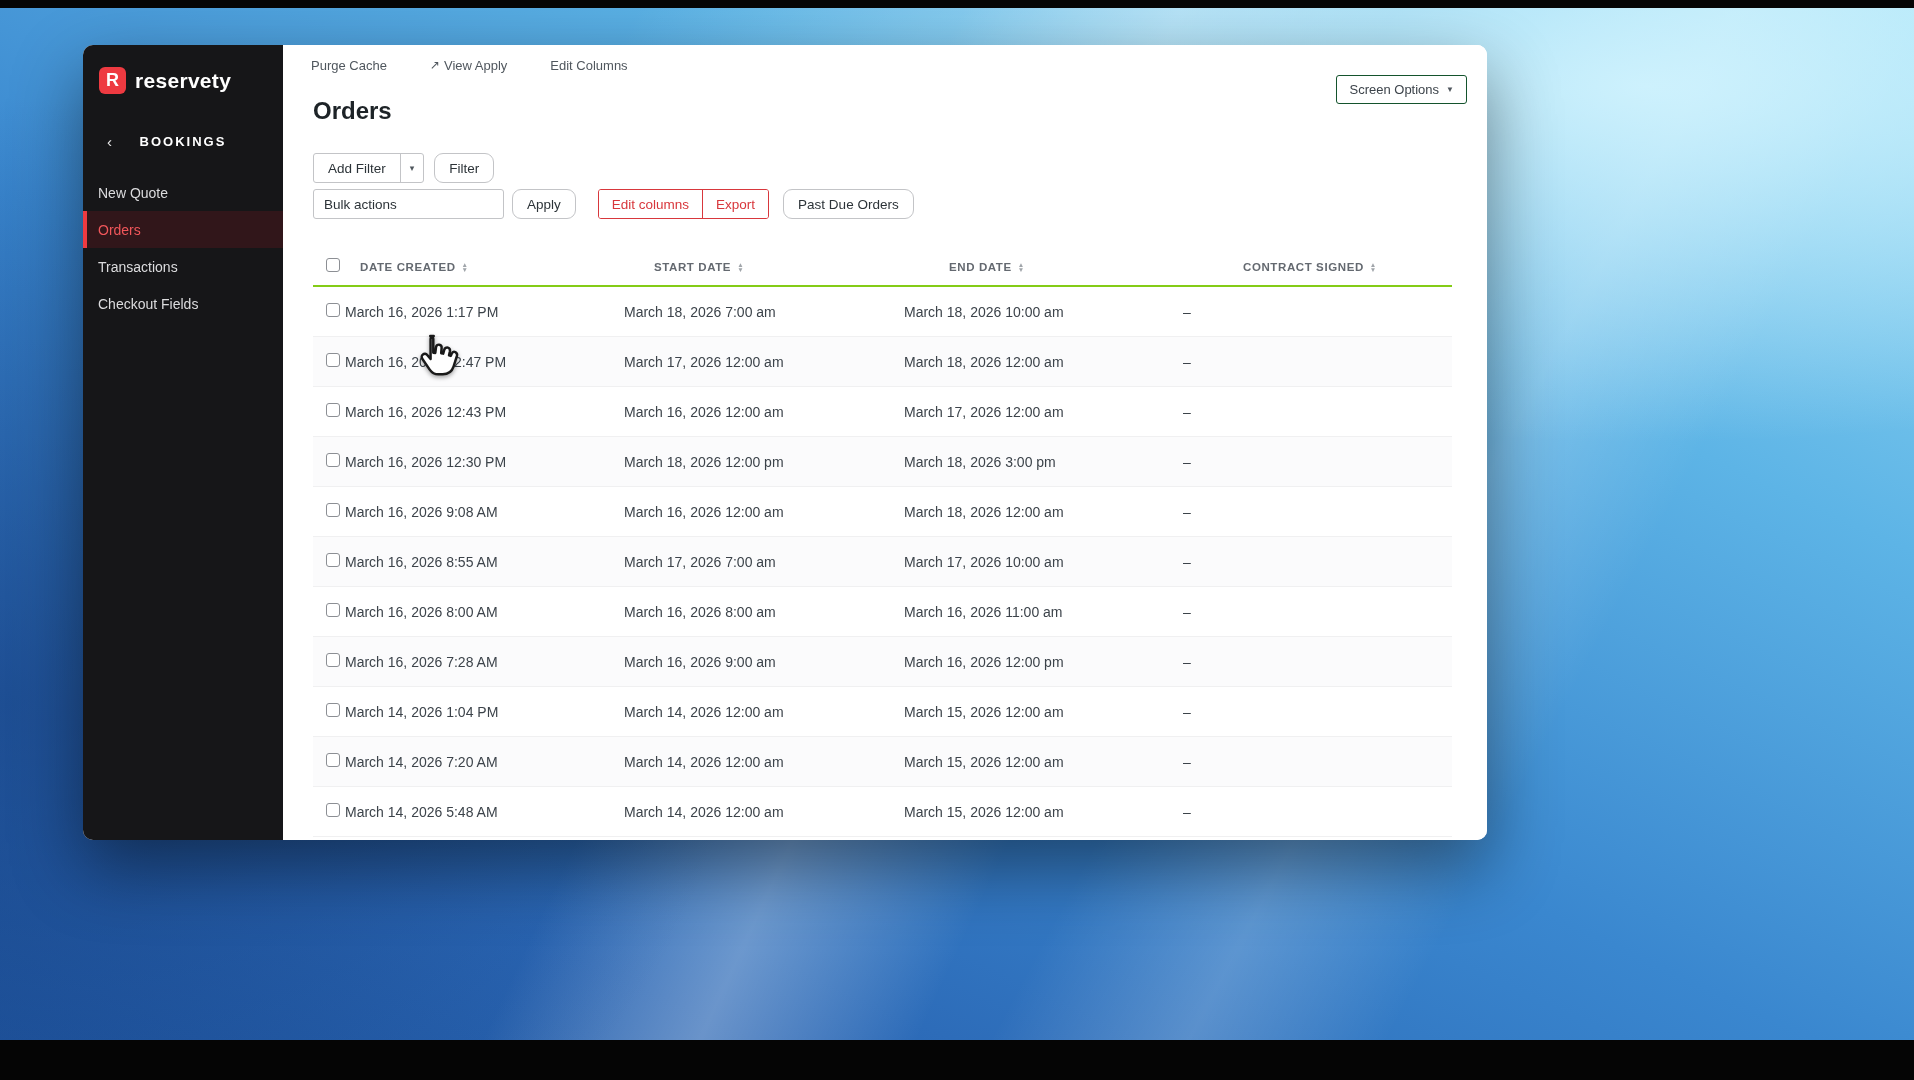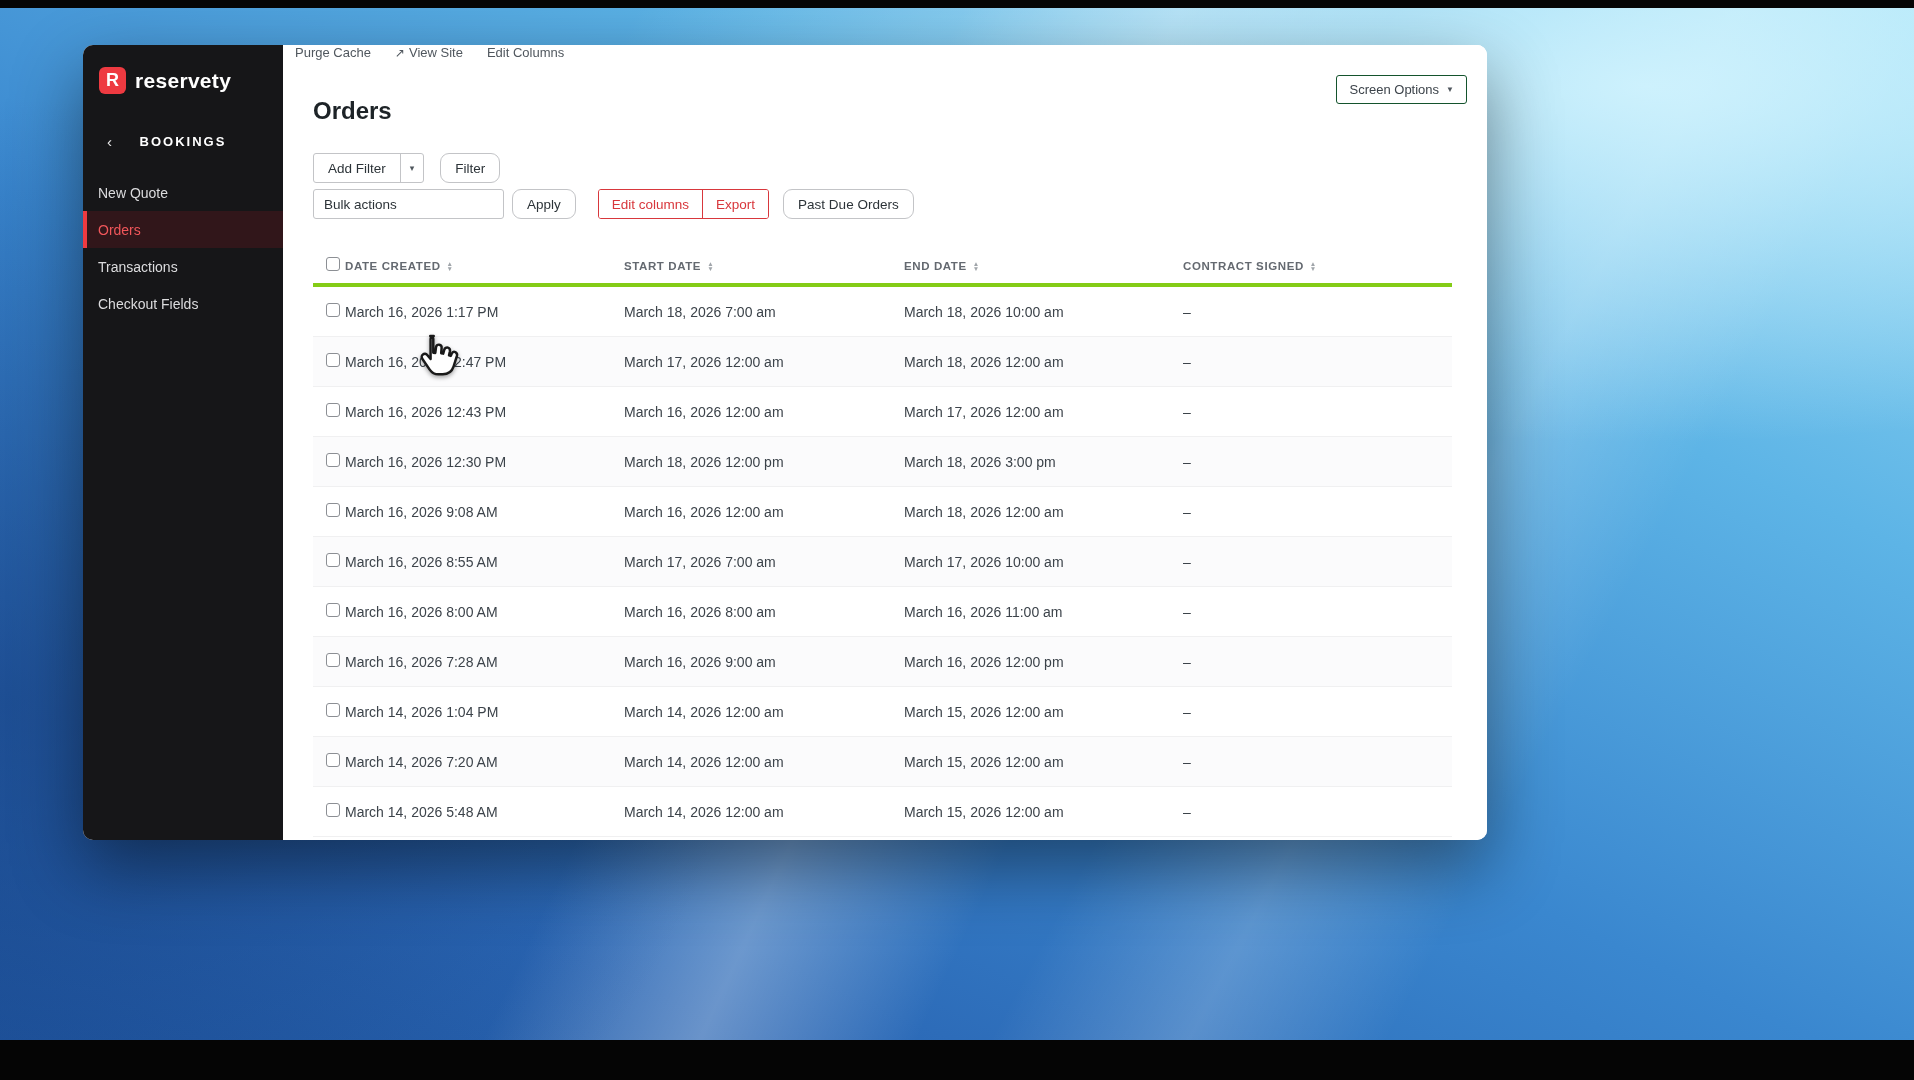--- a/index.html
+++ b/index.html
@@ -28,55 +28,55 @@
   .section-row{margin-top:20px;height:34px;position:relative;display:flex;align-items:center;justify-content:center;}
   .chevron{position:absolute;left:24px;color:#e8e8e8;font-size:15px;cursor:pointer;}
   .section-label{color:#fff;font-size:13px;font-weight:700;letter-spacing:2px;}
   .menu{margin-top:16px;}
   .menu-item{height:37px;display:flex;align-items:center;padding-left:11px;border-left:4px solid transparent;
     color:#dcdcde;font-size:14px;cursor:pointer;}
   .menu-item.active{background:#31161a;border-left-color:#ee3a41;color:#f0565a;}
 
   
   .content{flex:1;position:relative;background:#fff;overflow:hidden;}
-  .topbar{height:40px;display:flex;align-items:flex-start;gap:24px;padding-left:12px;background:#fff;}
+  .topbar{height:40px;display:flex;align-items:center;gap:43px;padding-left:28px;background:#fff;}
   .topbar-link{display:inline-flex;align-items:center;gap:4px;font-size:13px;color:#50575e;text-decoration:none;cursor:pointer;}
   .tl-icon{font-size:12px;color:#50575e;}
   .tl-icon:empty{display:none;}
 
   .page{padding:6px 35px 0 30px;}
   .page-title{font-size:24px;font-weight:600;color:#1d2327;margin:6px 0 0 0;}
 
   .status-filters{margin-top:13px;font-size:13.5px;color:#3c434a;}
   .filter-item{white-space:nowrap;}
   .filter-item:not(:last-child)::after{content:"|";color:#3c434a;margin:0 7px;}
   .filter-link{color:#2271b1;text-decoration:none;cursor:pointer;}
   .filter-item.active .filter-link{color:#d8373c;}
   .filter-count{color:#50575e;margin-left:4px;}
 
   .controls{margin-top:28px;}
-  .row1{display:flex;gap:16px;align-items:flex-end;}
+  .row1{display:flex;gap:10px;align-items:flex-end;}
   .row2{display:flex;gap:8px;align-items:center;margin-top:6px;}
   .btn{border:1px solid #c3c4c7;background:#fff;border-radius:9px;height:30px;display:inline-flex;
     align-items:center;padding:12px 14px;font-size:13.5px;color:#2c3338;cursor:pointer;}
   .split-btn{display:inline-flex;border:1px solid #c3c4c7;border-radius:3px;overflow:hidden;background:#fff;height:30px;}
   .split-main{display:flex;align-items:center;padding:0 14px;font-size:13.5px;color:#2c3338;cursor:pointer;}
   .split-caret{display:flex;align-items:center;padding:0 9px;border-left:1px solid #c3c4c7;color:#50575e;
     font-size:9px;cursor:pointer;}
   .bulk-select{width:191px;height:30px;border:1px solid #c3c4c7;border-radius:3px;background:#fff;
     display:flex;align-items:center;padding-left:10px;font-size:13.5px;color:#2c3338;cursor:pointer;}
   .red-group{display:inline-flex;border:1px solid #d8373c;border-radius:3px;overflow:hidden;height:30px;margin-left:14px;background:#fff;}
   .btn-red{display:flex;align-items:center;padding:0 13px;font-size:13.5px;color:#d8373c;cursor:pointer;background:#fff;}
   .btn-red + .btn-red{border-left:1px solid #d8373c;}
   .past-due{margin-left:6px;}
 
   
   .table{width:1139px;margin-top:30px;}
   .t-head,.t-row{display:grid;grid-template-columns:32px 279px 280px 279px 1fr;align-items:center;}
-  .t-head{height:38px;border-bottom:4px solid #84cc16;}
+  .t-head{height:38px;border-bottom:2px solid #84cc16;gap:15px;}
   .h-cell{display:flex;align-items:center;gap:6px;font-size:11.5px;font-weight:700;letter-spacing:.6px;
     color:#646970;text-transform:uppercase;cursor:pointer;}
   .sort{display:inline-flex;flex-direction:column;line-height:5.5px;font-size:6.5px;color:#a0a5aa;}
   .t-row{height:50px;border-bottom:1px solid #f0f0f1;font-size:14px;color:#3c434a;}
   .t-row:nth-child(even){background:#fbfbfc;}
   .checkbox{width:14px;height:14px;border:1px solid #8c8f94;border-radius:3px;background:#fff;
     display:inline-block;margin-left:13px;cursor:pointer;}
 
   
   .screen-options{position:absolute;top:30px;right:20px;height:29px;border:1px solid #14532d;border-radius:3px;
@@ -128,21 +128,21 @@
 
     <div class="content">
       <div class="topbar" id="topbar-links">
   <a class="topbar-link">
 
     <span>Purge Cache</span>
   </a>
 
   <a class="topbar-link">
     <span class="tl-icon">↗</span>
-    <span>View Site</span>
+    <span>View Apply</span>
   </a>
 
   <a class="topbar-link">
 
     <span>Edit Columns</span>
   </a>
 </div>
 
       <div class="screen-options">
         <span>Screen Options</span>

